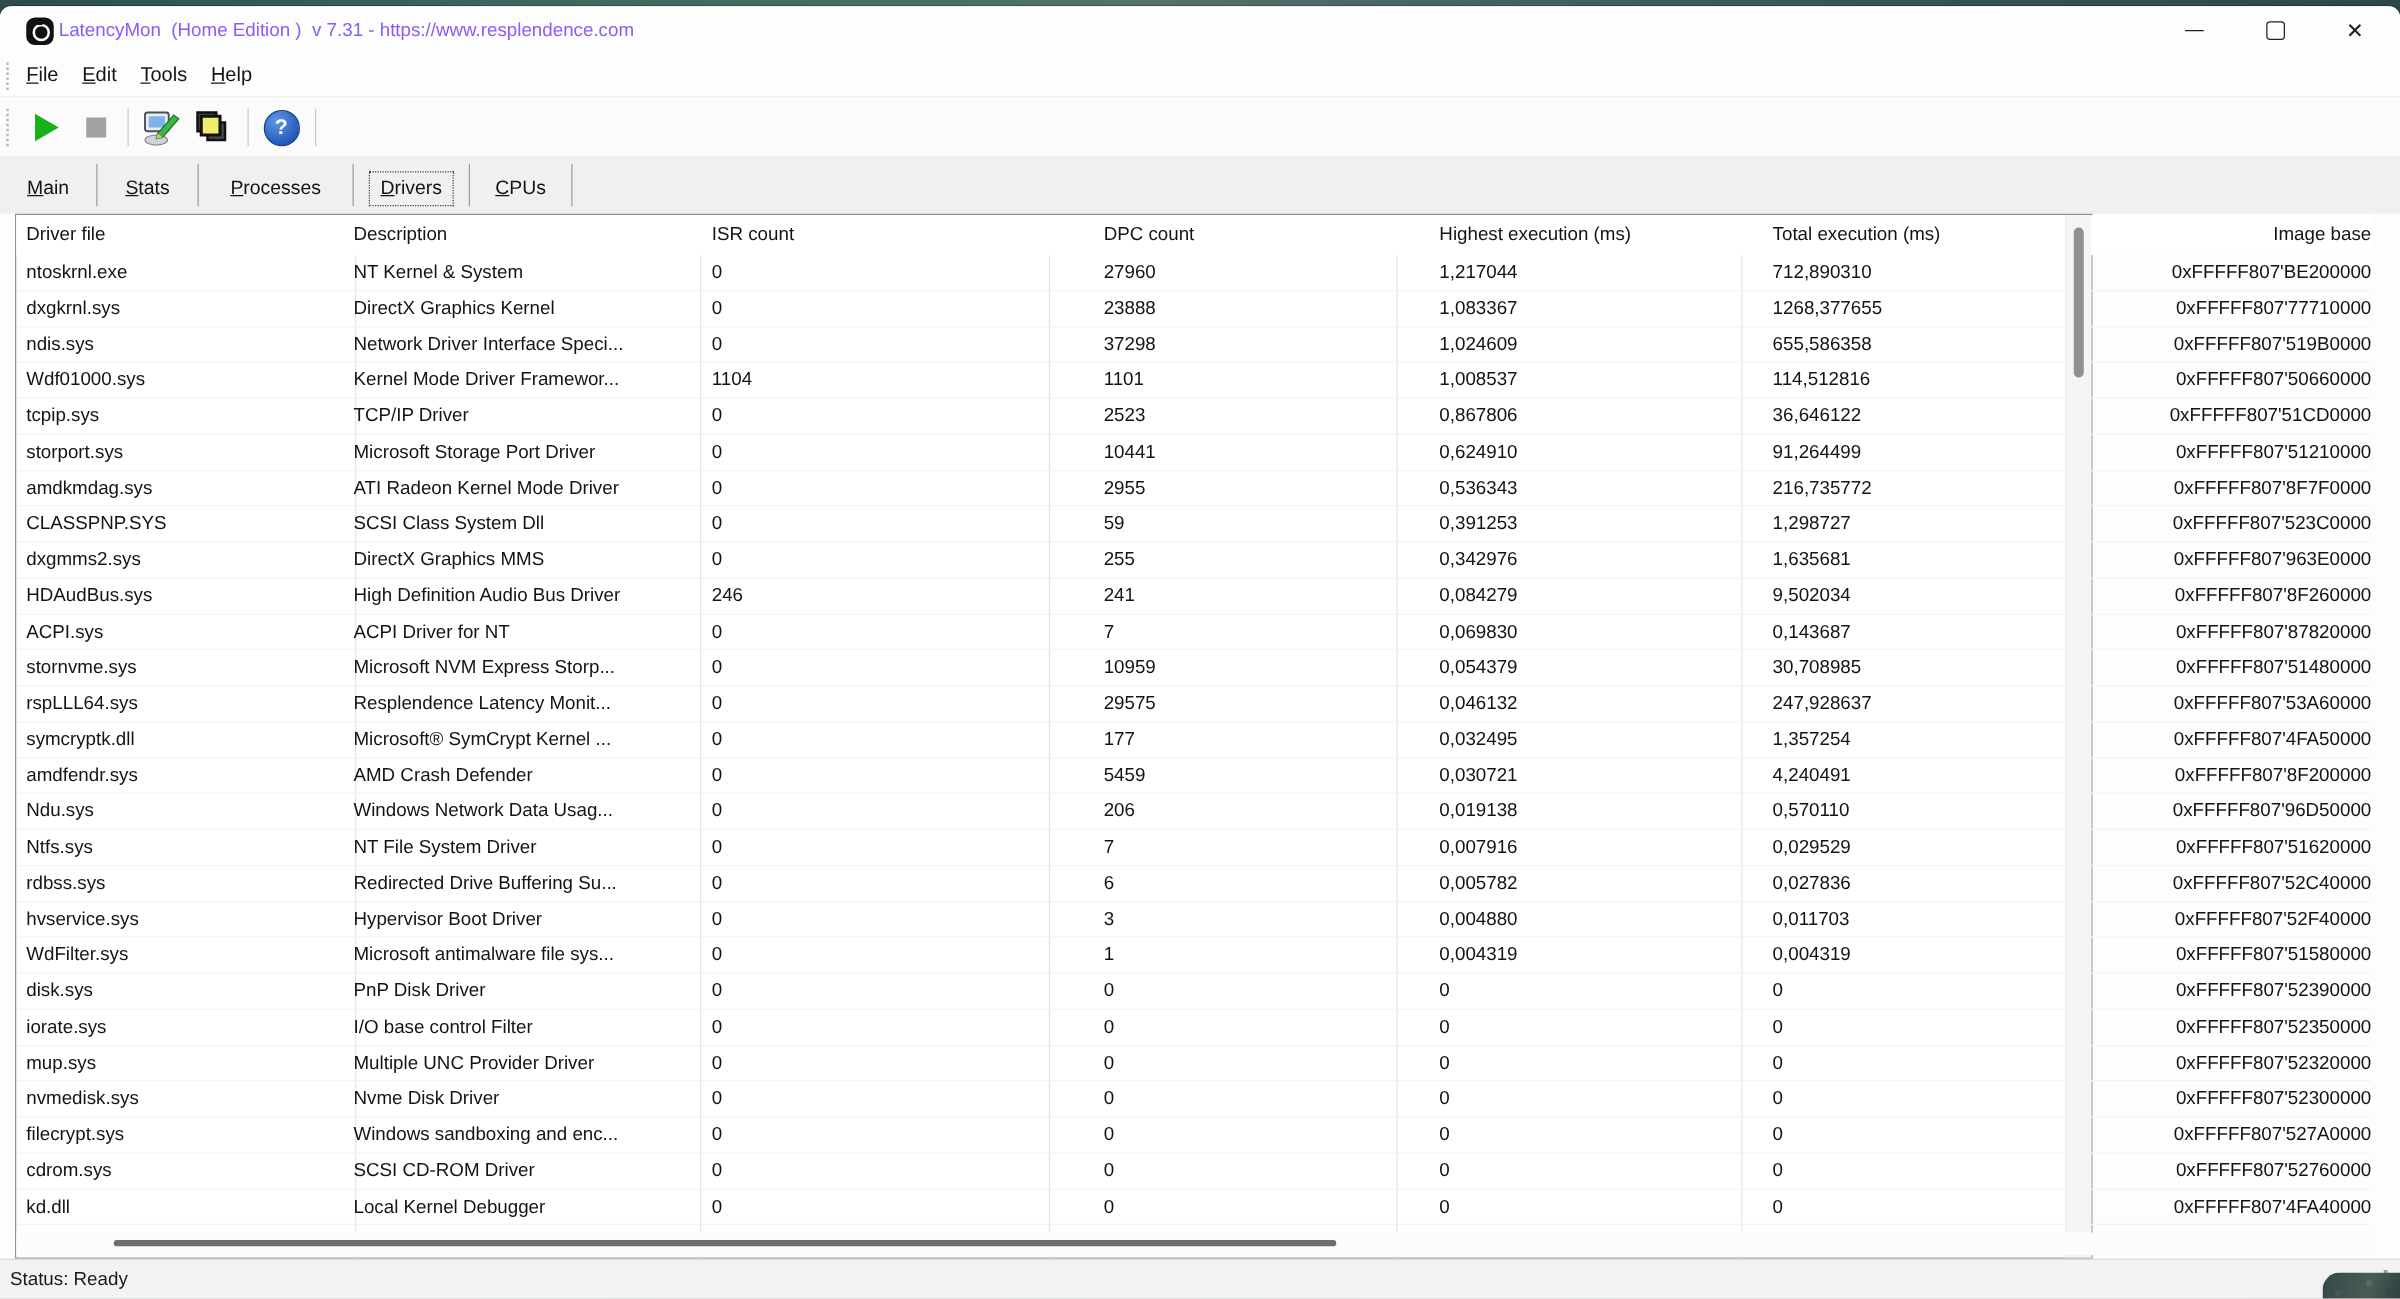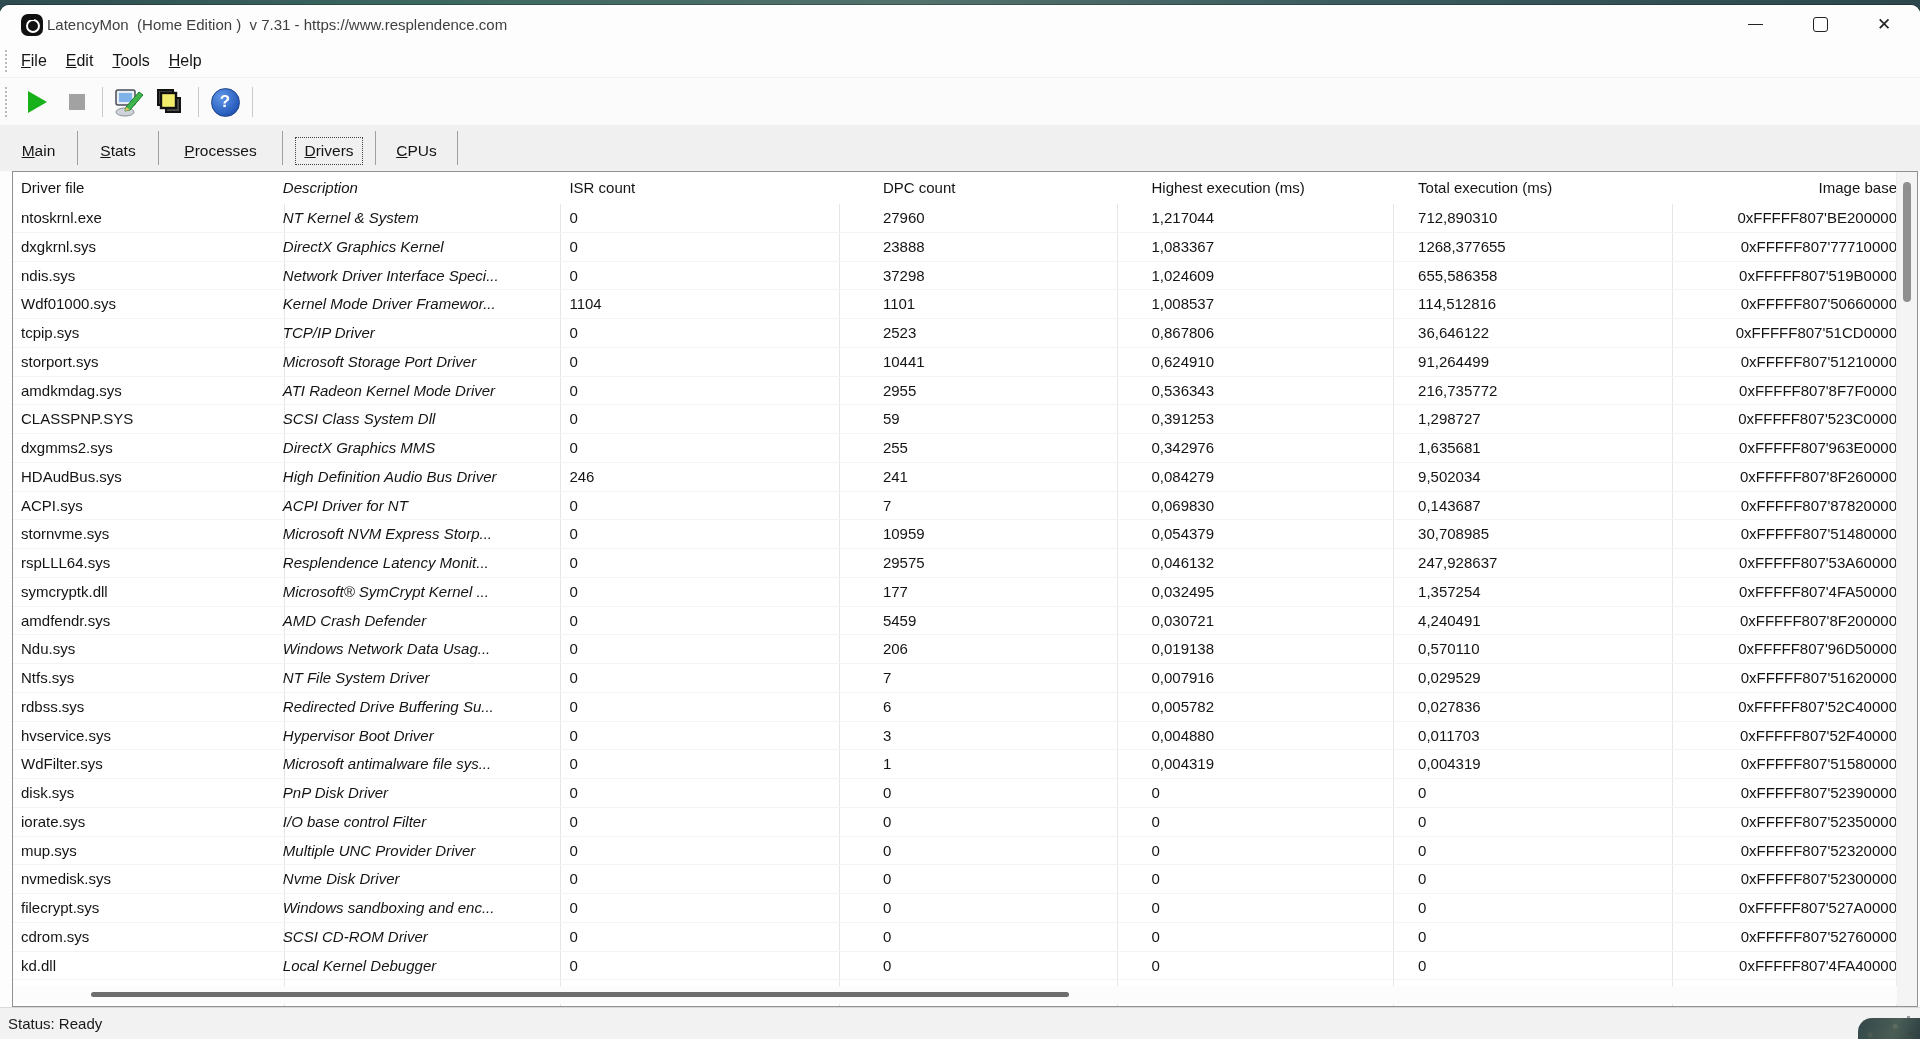--- a/index.html
+++ b/index.html
@@ -8,21 +8,21 @@
     font-family:"Liberation Sans","DejaVu Sans",sans-serif;
     background:linear-gradient(90deg,#2e4c50 0%,#3c6860 22%,#53726c 48%,#3a5a5e 72%,#2c484c 100%);
     color:#141414;
   }
   
   .window{position:absolute;left:0;top:5px;width:1920px;height:1034px;background:#fdfdfd;border-radius:9px 9px 0 0;box-shadow:0 0 0 1px rgba(0,0,0,.25);}
   .titlebar{position:absolute;left:0;top:0;width:100%;height:39px;background:#fdfdfd;border-radius:9px 9px 0 0;}
   .appicon{position:absolute;left:21px;top:9px;width:22px;height:22px;background:#111;border-radius:7px;}
   .appicon::before{content:"";position:absolute;left:5px;top:5px;width:10px;height:10px;border:2px solid #fff;border-radius:50%;}
   .appicon::after{content:"";position:absolute;left:9px;top:2px;width:4px;height:4px;background:#111;}
-  .title-text{position:absolute;left:47px;top:0;height:39px;line-height:39px;font-size:15px;white-space:pre;color:#404040;text-align:center;}
+  .title-text{position:absolute;left:47px;top:0;height:39px;line-height:39px;font-size:15px;white-space:pre;color:#8b5cf6;text-align:center;}
   .winbtn{position:absolute;top:0;width:46px;height:39px;display:flex;align-items:center;justify-content:center;}
   .wb-min{left:1732px;}
   .wb-max{left:1797px;}
   .wb-close{left:1861px;}
   .glyph-min{width:15px;height:0;border-top:1.6px solid #222;}
   .glyph-max{width:13px;height:13px;border:1.6px solid #222;border-radius:3px;}
   .glyph-close{font-size:17px;color:#222;line-height:1;}
   
   .menubar{position:absolute;left:0;top:39px;width:100%;height:34px;background:#fdfdfd;display:flex;align-items:center;padding-left:12px;box-sizing:border-box;border-bottom:1px solid #efefef;}
   .menugrip{position:absolute;left:5px;top:6px;height:22px;border-left:2px dotted #b9b9b9;}
@@ -37,29 +37,29 @@
   .icon-stop{width:16px;height:16px;background:#a2a2a2;}
   .icon-help{width:27px;height:27px;border-radius:50%;background:radial-gradient(circle at 35% 30%,#5f97e8,#2257b8 75%);border:1px solid #1b3f86;color:#fff;font-weight:bold;font-size:17px;display:flex;align-items:center;justify-content:center;}
   
   .tabband{position:absolute;left:0;top:120px;width:100%;height:46px;background:#f0f0f0;display:flex;align-items:center;}
   .tabcell{height:34px;display:flex;align-items:flex-end;justify-content:center;border-right:1px solid #9f9f9f;font-size:15.5px;}
   .tabcell u{text-decoration:underline;}
   .tab-label{padding:4px 8px;border:1px solid transparent;}
   .tabcell.selected .tab-label{border:1px dotted #444;}
   .tc0{width:77px;} .tc1{width:80px;} .tc2{width:123px;} .tc3{width:92px;} .tc4{width:81px;}
   
-  .tablewrap{position:absolute;left:12px;top:166px;width:1906px;height:836px;background:#fff;border:1px solid #919191;box-sizing:border-box;}
+  .tablewrap{position:absolute;left:12px;top:166px;width:1662px;height:836px;background:#fff;border:1px solid #919191;box-sizing:border-box;}
   .colline{position:absolute;top:0;bottom:0;border-left:1px solid #e6e6e6;}
   .l1{left:271px;} .l2{left:547px;} .l3{left:826px;} .l4{left:1104px;} .l5{left:1380px;} .l6{left:1659px;}
   .thead{position:absolute;left:0;top:0;width:1884px;height:32px;display:flex;background:#fff;}
   .th{font-size:15px;line-height:32px;padding-left:8px;box-sizing:border-box;white-space:nowrap;overflow:hidden;}
   .tbody{position:absolute;left:0;top:32px;width:1884px;height:780px;overflow:hidden;}
   .tr{display:flex;height:27.75px;border-bottom:1px solid #f3f3f3;}
   .td{font-size:15px;line-height:27.75px;padding-left:8px;box-sizing:border-box;white-space:nowrap;overflow:hidden;}
-  .c0{width:271px;} .c1{width:276px;font-style:italic;} .c2{width:279px;margin-left:20px;} .c3{width:278px;margin-left:44px;} .c4{width:276px;} .c5{width:279px;} .c6{width:225px;text-align:right;}
+  .c0{width:271px;} .c1{width:276px;} .c2{width:279px;margin-left:20px;} .c3{width:278px;margin-left:44px;} .c4{width:276px;} .c5{width:279px;} .c6{width:225px;text-align:right;}
   
   .vscroll{position:absolute;right:0;top:0;width:20px;height:834px;background:#f4f4f4;border-left:1px solid #ebebeb;}
   .vthumb{position:absolute;left:6px;top:10px;width:8px;height:120px;background:#8f8f8f;border-radius:4px;}
   
   .hscroll{position:absolute;left:0;bottom:2px;width:1884px;height:18px;background:#fcfcfc;}
   .hthumb{position:absolute;left:78px;top:6px;width:978px;height:5px;background:#6e6e6e;border-radius:3px;}
   
   .statusband{position:absolute;left:0;top:1002px;width:100%;height:32px;background:#f2f2f2;border-top:1px solid #d9d9d9;}
   .status-text{position:absolute;left:8px;top:0;height:32px;line-height:32px;font-size:15px;color:#1a1a1a;}
   .resizegrip{position:absolute;right:10px;bottom:5px;width:3px;height:3px;background:#9b9b9b;

